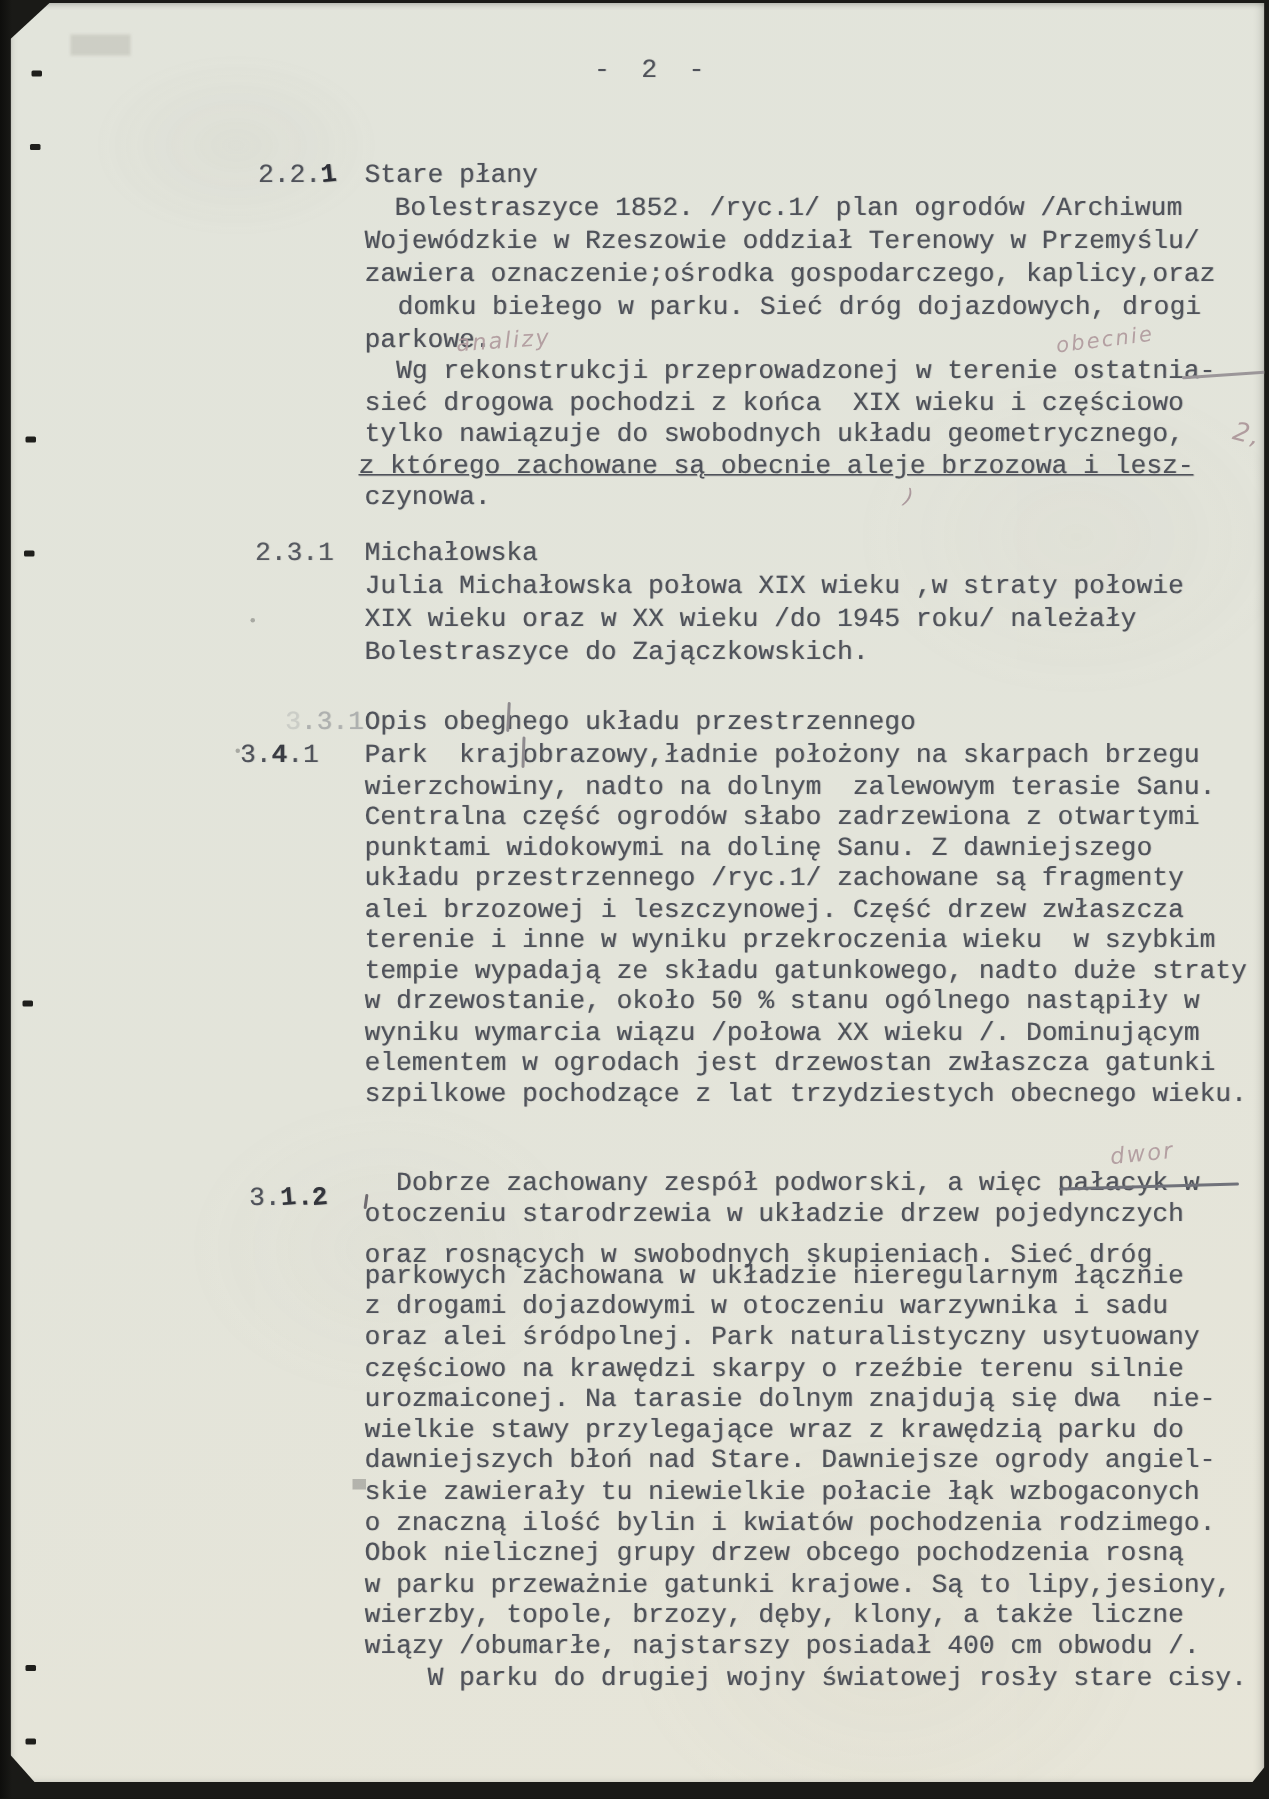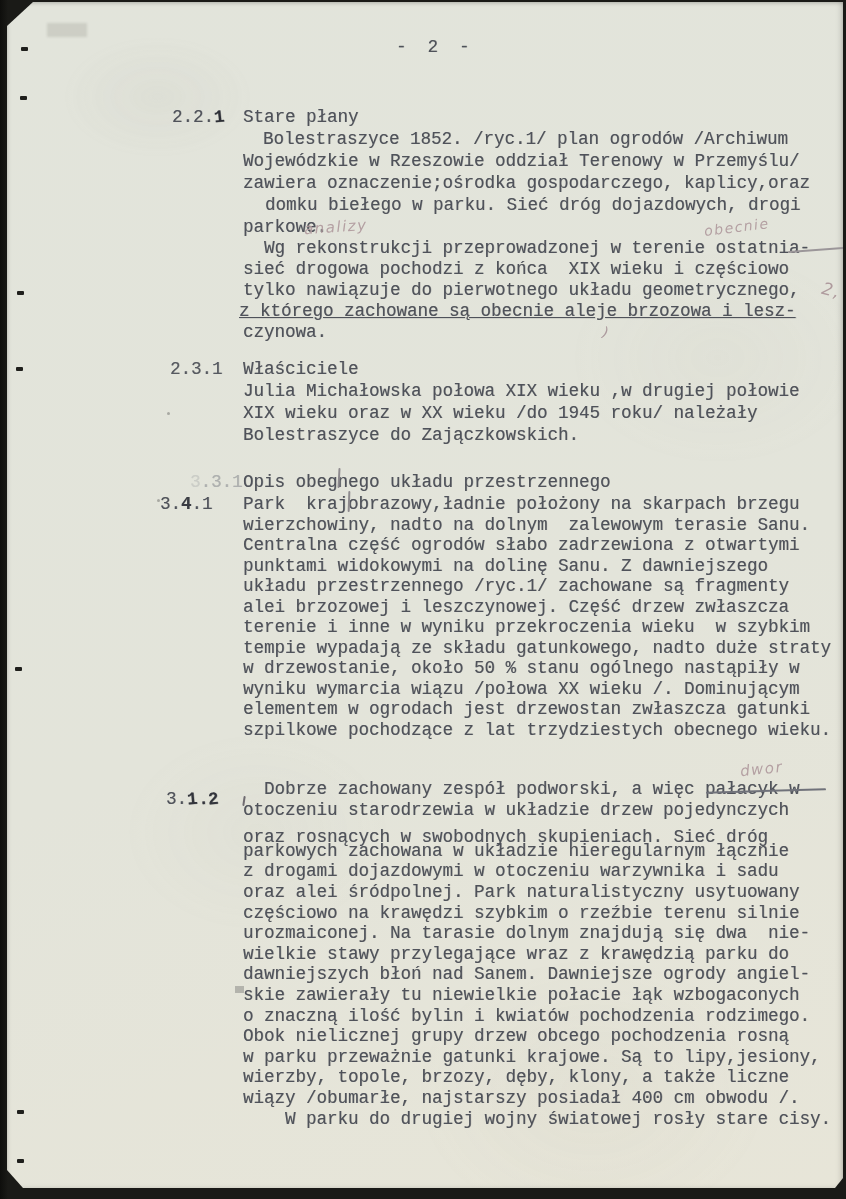--- a/index.html
+++ b/index.html
@@ -59,26 +59,26 @@
     <div id="text-body">
         <div class="sec-num num-s221" style="left: 165px; top: 106px;"><span>2</span><span>.</span><span>2</span><span>.</span><span>1</span></div>
         <div class="tline" style="left: 236px; top: 106px;">Stare płany</div>
         <div class="tline" style="left: 236px; top: 128px; margin-left: 20px;">Bolestraszyce 1852. /ryc.1/ plan ogrodów /Archiwum</div>
         <div class="tline" style="left: 236px; top: 150px;">Wojewódzkie w Rzeszowie oddział Terenowy w Przemyślu/</div>
         <div class="tline" style="left: 236px; top: 172px;">zawiera oznaczenie;ośrodka gospodarczego, kaplicy,oraz</div>
         <div class="tline" style="left: 236px; top: 194px; margin-left: 22px;">domku biełego w parku. Sieć dróg dojazdowych, drogi</div>
         <div class="tline" style="left: 236px; top: 216px;">parkowe.</div>
         <div class="tline" style="left: 236px; top: 237px;">  Wg rekonstrukcji przeprowadzonej w terenie ostatnia-</div>
         <div class="tline" style="left: 236px; top: 258px;">sieć drogowa pochodzi z końca  XIX wieku i częściowo</div>
-        <div class="tline" style="left: 236px; top: 279px;">tylko nawiązuje do pierwotnego układu geometrycznego,</div>
+        <div class="tline" style="left: 236px; top: 279px;">tylko nawiązuje do swobodnych układu geometrycznego,</div>
         <div class="tline" style="left: 232px; top: 300px; text-decoration: underline;">z którego zachowane są obecnie aleje brzozowa i lesz-</div>
         <div class="tline" style="left: 236px; top: 321px;">czynowa.</div>
         <div class="sec-num num-s231" style="left: 163px; top: 358px;"><span>2</span><span>.</span><span>3</span><span>.</span><span>1</span></div>
-        <div class="tline" style="left: 236px; top: 358px;">Właściciele</div>
-        <div class="tline" style="left: 236px; top: 380px;">Julia Michałowska połowa XIX wieku ,w drugiej połowie</div>
+        <div class="tline" style="left: 236px; top: 358px;">Michałowska</div>
+        <div class="tline" style="left: 236px; top: 380px;">Julia Michałowska połowa XIX wieku ,w straty połowie</div>
         <div class="tline" style="left: 236px; top: 402px;">XIX wieku oraz w XX wieku /do 1945 roku/ należały</div>
         <div class="tline" style="left: 236px; top: 424px;">Bolestraszyce do Zajączkowskich.</div>
         <div class="sec-num num-s331" style="left: 151px; top: 471px;"><span>3</span><span>.</span><span>3</span><span>.</span><span>1</span></div>
         <div class="tline" style="left: 236px; top: 471px;">Opis obegnego układu przestrzennego</div>
         <div class="sec-num num-s341" style="left: 153px; top: 493px;"><span>3</span><span>.</span><span>4</span><span>.</span><span>1</span></div>
         <div class="tline" style="left: 236px; top: 493px;">Park  krajobrazowy,ładnie położony na skarpach brzegu</div>
         <div class="tline" style="left: 236px; top: 513.5px;">wierzchowiny, nadto na dolnym  zalewowym terasie Sanu.</div>
         <div class="tline" style="left: 236px; top: 534px;">Centralna część ogrodów słabo zadrzewiona z otwartymi</div>
         <div class="tline" style="left: 236px; top: 554.5px;">punktami widokowymi na dolinę Sanu. Z dawniejszego</div>
         <div class="tline" style="left: 236px; top: 575px;">układu przestrzennego /ryc.1/ zachowane są fragmenty</div>
@@ -89,24 +89,24 @@
         <div class="tline" style="left: 236px; top: 677.5px;">wyniku wymarcia wiązu /połowa XX wieku /. Dominującym</div>
         <div class="tline" style="left: 236px; top: 698px;">elementem w ogrodach jest drzewostan zwłaszcza gatunki</div>
         <div class="tline" style="left: 236px; top: 718.5px;">szpilkowe pochodzące z lat trzydziestych obecnego wieku.</div>
         <div class="sec-num num-s312" style="left: 159px; top: 788px;"><span>3</span><span>.</span><span>1</span><span>.</span><span>2</span></div>
         <div class="tline" style="left: 236px; top: 778px;">  Dobrze zachowany zespół podworski, a więc pałacyk w</div>
         <div class="tline" style="left: 236px; top: 798.6px;">otoczeniu starodrzewia w układzie drzew pojedynczych</div>
         <div class="tline" style="left: 236px; top: 826px;">oraz rosnących w swobodnych skupieniach. Sieć dróg</div>
         <div class="tline" style="left: 236px; top: 839.8px;">parkowych zachowana w układzie nieregularnym łącznie</div>
         <div class="tline" style="left: 236px; top: 860.4px;">z drogami dojazdowymi w otoczeniu warzywnika i sadu</div>
         <div class="tline" style="left: 236px; top: 881px;">oraz alei śródpolnej. Park naturalistyczny usytuowany</div>
-        <div class="tline" style="left: 236px; top: 901.6px;">częściowo na krawędzi szybkim o rzeźbie terenu silnie</div>
+        <div class="tline" style="left: 236px; top: 901.6px;">częściowo na krawędzi skarpy o rzeźbie terenu silnie</div>
         <div class="tline" style="left: 236px; top: 922.2px;">urozmaiconej. Na tarasie dolnym znajdują się dwa  nie-</div>
         <div class="tline" style="left: 236px; top: 942.8px;">wielkie stawy przylegające wraz z krawędzią parku do</div>
-        <div class="tline" style="left: 236px; top: 963.4px;">dawniejszych błoń nad Sanem. Dawniejsze ogrody angiel-</div>
+        <div class="tline" style="left: 236px; top: 963.4px;">dawniejszych błoń nad Stare. Dawniejsze ogrody angiel-</div>
         <div class="tline" style="left: 236px; top: 984px;">skie zawierały tu niewielkie połacie łąk wzbogaconych</div>
         <div class="tline" style="left: 236px; top: 1004.6px;">o znaczną ilość bylin i kwiatów pochodzenia rodzimego.</div>
         <div class="tline" style="left: 236px; top: 1025.2px;">Obok nielicznej grupy drzew obcego pochodzenia rosną</div>
         <div class="tline" style="left: 236px; top: 1045.8px;">w parku przeważnie gatunki krajowe. Są to lipy,jesiony,</div>
         <div class="tline" style="left: 236px; top: 1066.4px;">wierzby, topole, brzozy, dęby, klony, a także liczne</div>
         <div class="tline" style="left: 236px; top: 1087px;">wiązy /obumarłe, najstarszy posiadał 400 cm obwodu /.</div>
         <div class="tline" style="left: 236px; top: 1107.6px;">    W parku do drugiej wojny światowej rosły stare cisy.</div>
       </div>
 
     <div id="hw-analizy" class="hand">analizy</div>

